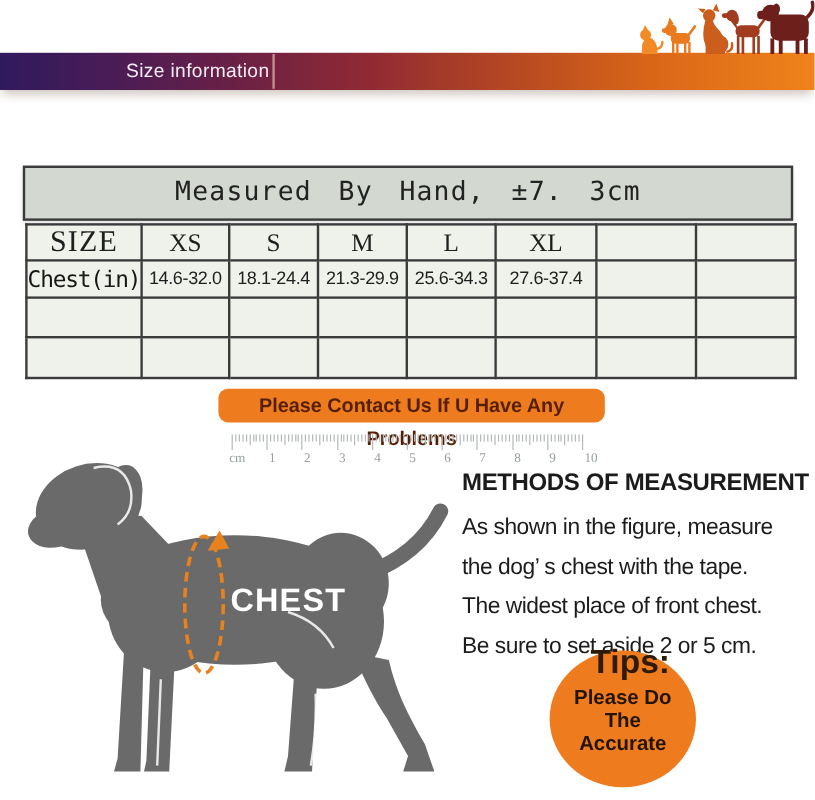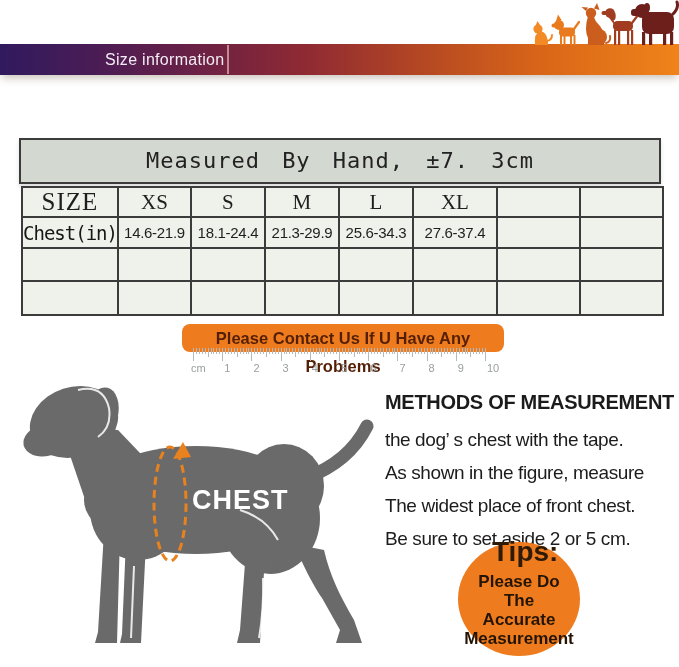--- a/index.html
+++ b/index.html
@@ -33,21 +33,21 @@
   .row-label{font-family:"DejaVu Sans Mono","Liberation Mono",monospace;font-size:19px;
     letter-spacing:-1px;color:#171717;}
   .val{font-size:15px;letter-spacing:-.3px;color:#1f1f1f;}
 
   
   .contact-pill{position:absolute;left:182px;top:324px;width:322px;height:28px;
     background:#ee7c1e;border-radius:8px;text-align:center;line-height:28px;
     font-size:16.5px;font-weight:bold;color:#551f05;}
 
   
-  .ruler{position:absolute;left:193px;top:348px;width:300px;height:30px;}
+  .ruler{position:absolute;left:193px;top:362px;width:300px;height:30px;font-family:Liberation Serif, serif;}
   .ruler .tick{position:absolute;top:0;width:1px;background:#b4baba;}
   .ruler .tick.minor{height:6px;}
   .ruler .tick.mid{height:9px;}
   .ruler .tick.major{height:13px;}
   .ruler .rlabel{position:absolute;top:14px;font-size:11px;color:#98a0a0;}
 
   
   .dog-svg{position:absolute;left:8px;top:382px;width:372px;height:285px;}
 
   
@@ -150,21 +150,21 @@
           <th class="col-th">M</th>
           <th class="col-th">L</th>
           <th class="col-th">XL</th>
           <th class="col-th"></th>
           <th class="col-th"></th>
         </tr>
       </thead>
     <tbody>
         <tr style="height: 31px;">
           <td class="row-label">Chest(in)</td>
-          <td class="val">14.6-21.9</td>
+          <td class="val">14.6-32.0</td>
           <td class="val">18.1-24.4</td>
           <td class="val">21.3-29.9</td>
           <td class="val">25.6-34.3</td>
           <td class="val">27.6-37.4</td>
           <td class="val"></td>
           <td class="val"></td>
         </tr>
         <tr style="height: 33px;">
           <td class="row-label"></td>
           <td class="val"></td>
@@ -334,29 +334,28 @@
     <g>
       <ellipse cx="162" cy="122" rx="16" ry="57" fill="none" stroke="#e8821e" stroke-width="3" stroke-dasharray="8 5"></ellipse>
       <polygon points="175,60 183,75 165,77" fill="#e8821e"></polygon>
     </g>
     <text x="184" y="127" font-size="27" font-weight="bold" fill="#ffffff" letter-spacing="1" font-family="Liberation Sans, sans-serif">CHEST</text>
   </svg>
 
   <div class="methods">
     <div class="methods-heading">METHODS OF MEASUREMENT</div>
     <div class="methods-lines">
+        <div class="methods-line">As shown in the figure, measure</div>
         <div class="methods-line">the dog’ s chest with the tape.</div>
-        <div class="methods-line">As shown in the figure, measure</div>
         <div class="methods-line">The widest place of front chest.</div>
         <div class="methods-line">Be sure to set aside 2 or 5 cm.</div>
       </div>
   </div>
 
   <div class="tips-circle"></div>
   <div class="tips-label">Tips:</div>
   <div class="tips-lines">
       <div class="tips-line">Please Do</div>
       <div class="tips-line">The</div>
       <div class="tips-line">Accurate</div>
-      <div class="tips-line">Measurement</div>
     </div>
 
 </div>
 
 </body></html>

